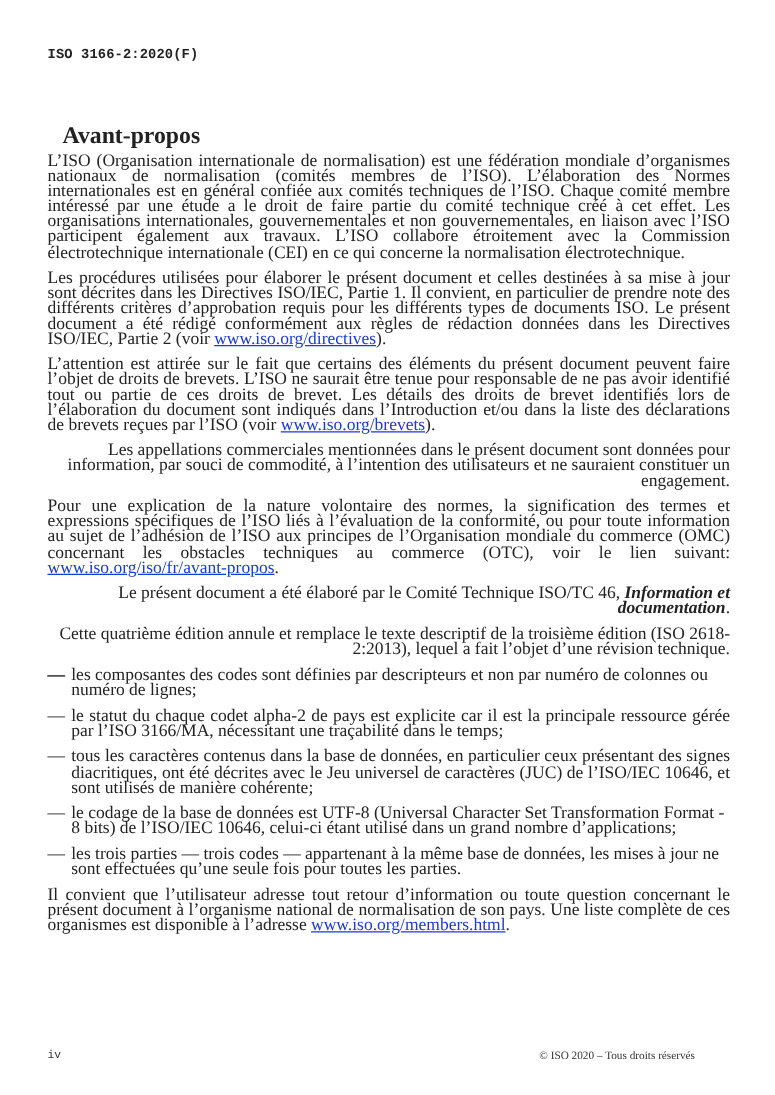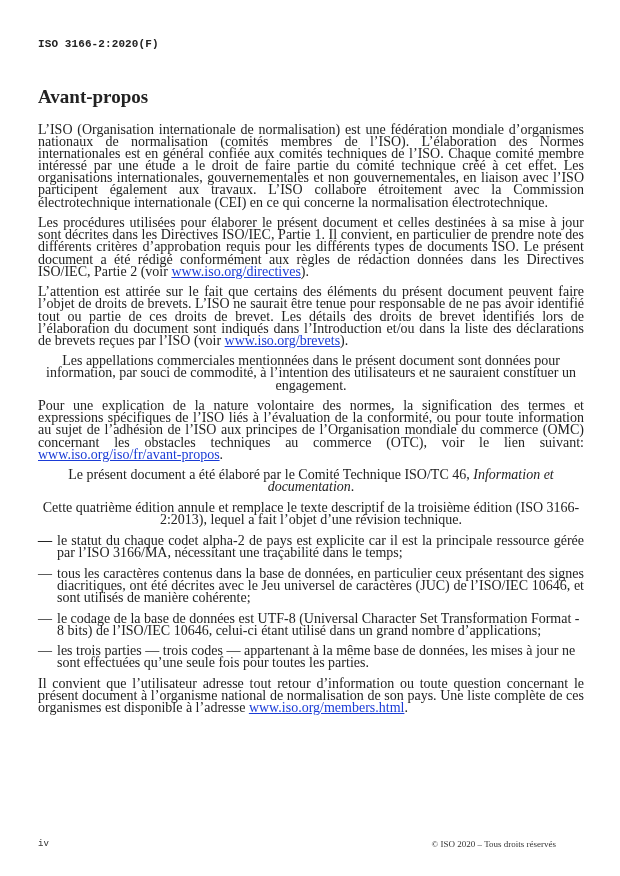--- a/index.html
+++ b/index.html
@@ -1,27 +1,27 @@
 <!DOCTYPE html>
 <html><head>
 <meta charset="utf-8">
 <style>
   html, body { margin:0; padding:0; background:#ffffff; }
   body { width:620px; height:876px; position:relative; overflow:hidden;
          font-family:"DejaVu Serif","Liberation Serif",serif; color:#222; }
   .doc-id { position:absolute; left:38px; top:38px; font-weight:bold; font-size:11px;
             font-family:Liberation Mono, monospace; letter-spacing:0.1px; }
   .title { position:absolute; left:38px; top:86px; font-weight:bold; font-size:19px;
-           font-family:"Liberation Serif",serif; margin:0; }
+           font-family:"Liberation Serif",serif; margin:12px; }
   .body { position:absolute; left:38px; top:124px; width:546px; font-size:14px; line-height:12.1px;
           font-family:"Liberation Serif",serif; }
   .body p { margin:0 0 8.6px 0; text-align:justify; }
-  .body p.left { text-align:center; }
+  .body p.left { text-align:right; }
   a.link { color:#1a3bd6; text-decoration:underline; }
-  em { font-style:italic; }
+  em { font-style:italic;font-weight:bold; }
   ul.changes { list-style:none; margin:0; padding:0; }
   ul.changes li { position:relative; padding-left:19px; margin:0 0 8.6px 0; text-align:justify; }
   ul.changes li.left { text-align:left; }
   ul.changes li .dash { position:absolute; left:0; top:0; }
   .footer-page { position:absolute; left:38px; top:839px; font-size:9px; font-family:Liberation Mono, monospace; color:#333; }
   .footer-copy { position:absolute; right:64px; top:839px; font-size:9px; font-family:"Liberation Serif",serif; color:#333; }
 </style>
 </head>
 <body>
 
@@ -34,26 +34,26 @@
   <p><span>Les procédures utilisées pour élaborer le présent document et celles destinées à sa mise à jour sont décrites dans les Directives ISO/IEC, Partie 1. Il convient, en particulier de prendre note des différents critères d’approbation requis pour les différents types de documents ISO. Le présent document a été rédigé conformément aux règles de rédaction données dans les Directives ISO/IEC, Partie 2 (voir </span><a class="link">www.iso.org/directives</a><span>).</span></p>
 
   <p><span>L’attention est attirée sur le fait que certains des éléments du présent document peuvent faire l’objet de droits de brevets. L’ISO ne saurait être tenue pour responsable de ne pas avoir identifié tout ou partie de ces droits de brevet. Les détails des droits de brevet identifiés lors de l’élaboration du document sont indiqués dans l’Introduction et/ou dans la liste des déclarations de brevets reçues par l’ISO (voir </span><a class="link">www.iso.org/brevets</a><span>).</span></p>
 
   <p class="left">Les appellations commerciales mentionnées dans le présent document sont données pour information, par souci de commodité, à l’intention des utilisateurs et ne sauraient constituer un engagement.</p>
 
   <p><span>Pour une explication de la nature volontaire des normes, la signification des termes et expressions spécifiques de l’ISO liés à l’évaluation de la conformité, ou pour toute information au sujet de l’adhésion de l’ISO aux principes de l’Organisation mondiale du commerce (OMC) concernant les obstacles techniques au commerce (OTC), voir le lien suivant: </span><a class="link">www.iso.org/iso/fr/avant-propos</a><span>.</span></p>
 
   <p class="left"><span>Le présent document a été élaboré par le Comité Technique ISO/TC 46, </span><em>Information et documentation</em><span>.</span></p>
 
-  <p class="left">Cette quatrième édition annule et remplace le texte descriptif de la troisième édition (ISO 3166-2:2013), lequel a fait l’objet d’une révision technique.</p>
+  <p class="left">Cette quatrième édition annule et remplace le texte descriptif de la troisième édition (ISO 2618-2:2013), lequel a fait l’objet d’une révision technique.</p>
 
 
   <ul class="changes">
     <li class="left"><span class="dash">—</span></li>
-    <li class="left"><span class="dash">—</span></li>
+    <li class="left"><span class="dash">—</span><span>les composantes des codes sont définies par descripteurs et non par numéro de colonnes ou numéro de lignes;</span></li>
     <li><span class="dash">—</span><span>le statut du chaque codet alpha-2 de pays est explicite car il est la principale ressource gérée par l’ISO 3166/MA, nécessitant une traçabilité dans le temps;</span></li>
     <li><span class="dash">—</span><span>tous les caractères contenus dans la base de données, en particulier ceux présentant des signes diacritiques, ont été décrites avec le Jeu universel de caractères (JUC) de l’ISO/IEC 10646, et sont utilisés de manière cohérente;</span></li>
     <li class="left"><span class="dash">—</span><span>le codage de la base de données est UTF-8 (Universal Character Set Transformation Format - 8 bits) de l’ISO/IEC 10646, celui-ci étant utilisé dans un grand nombre d’applications;</span></li>
     <li class="left"><span class="dash">—</span><span>les trois parties — trois codes — appartenant à la même base de données, les mises à jour ne sont effectuées qu’une seule fois pour toutes les parties.</span></li>
   </ul>
 
 
   <p><span>Il convient que l’utilisateur adresse tout retour d’information ou toute question concernant le présent document à l’organisme national de normalisation de son pays. Une liste complète de ces organismes est disponible à l’adresse </span><a class="link">www.iso.org/members.html</a><span>.</span></p>
 </div>
 

